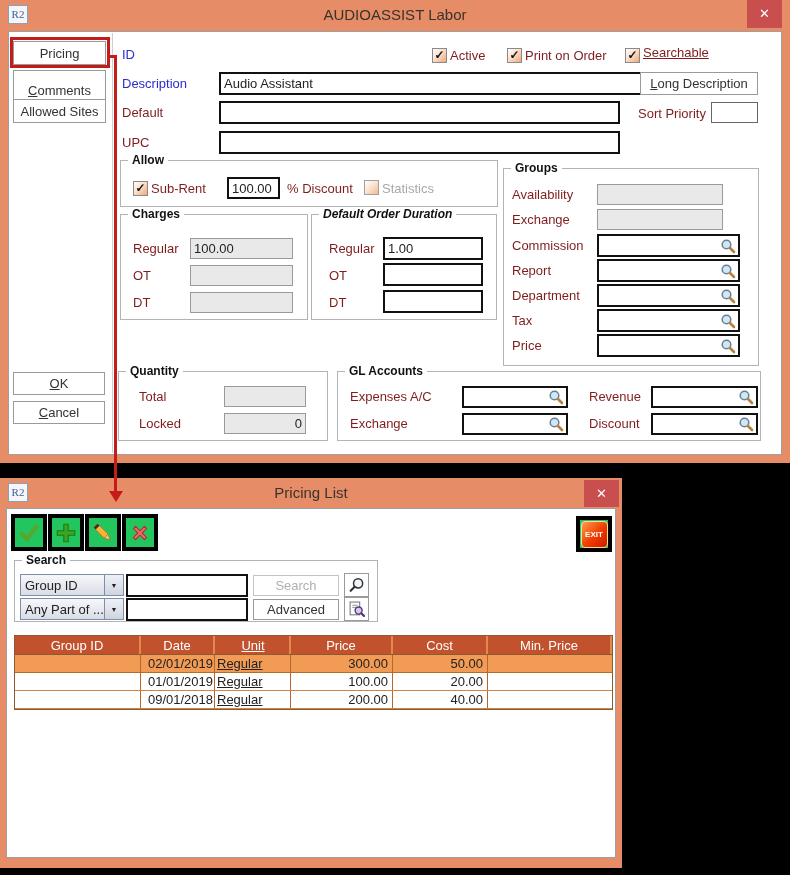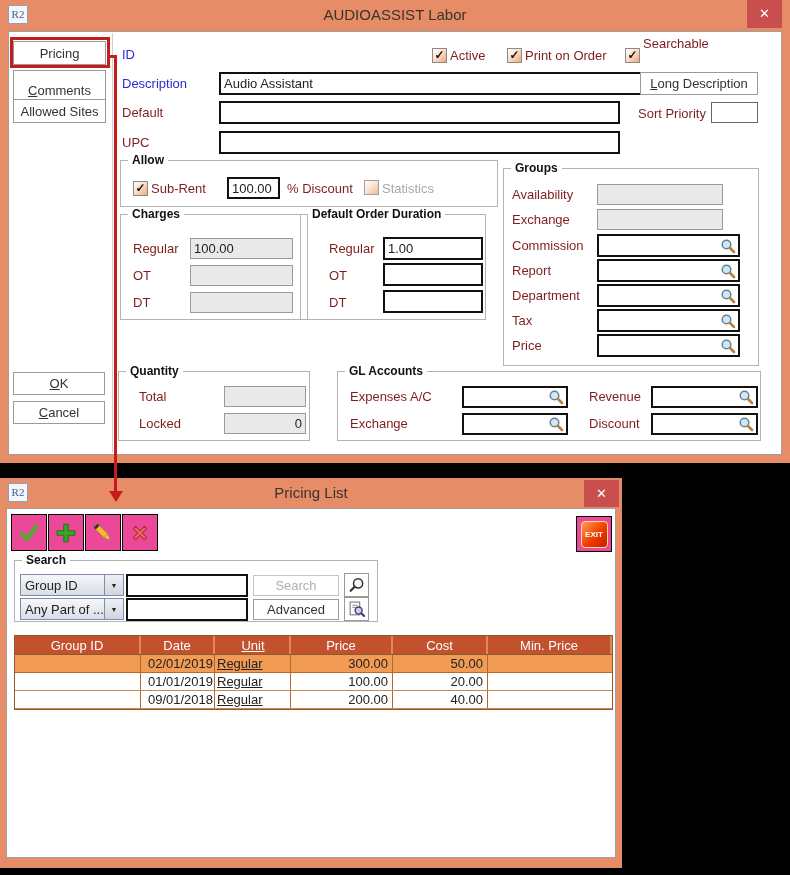--- a/index.html
+++ b/index.html
@@ -35,21 +35,21 @@
           font-weight:bold;font-size:12px;color:#111;white-space:nowrap;}
   .lookup svg{position:absolute;right:2px;top:50%;transform:translateY(-50%);}
   .popupicon{position:absolute;right:4px;top:3px;width:16px;height:16px;background:#8B1FA8;
              border-radius:4px;}
   .popupicon i{position:absolute;left:4px;top:4px;width:6px;height:6px;border:2px solid #fff;display:block;}
   .dd{position:absolute;height:22px;border:1px solid #7f8ea6;box-sizing:border-box;
       background:linear-gradient(#f6f7fa,#d9dde6);display:flex;align-items:stretch;}
   .dd .txt{flex:1;padding-left:4px;display:flex;align-items:center;white-space:nowrap;overflow:hidden;}
   .dd .arw{width:18px;border-left:1px solid #7f8ea6;background:linear-gradient(#eef1f6,#cfd5e0);
            display:flex;align-items:center;justify-content:center;font-size:7px;color:#222;}
-  .toolbtn{position:absolute;width:36px;height:37px;background:#ec4899;border:1px solid #000000;
+  .toolbtn{position:absolute;width:36px;height:37px;background:#22c55e;border:4px solid #000000;
            box-sizing:border-box;display:flex;align-items:center;justify-content:center;}
   .exit-inner{width:27px;height:27px;border-radius:4px;border:1px solid #ffd9a0;box-sizing:border-box;
               background:linear-gradient(135deg,#ff9d4d,#ef3b00 55%,#c81e00);
               color:#fff;font-size:8px;font-weight:bold;text-align:center;line-height:25px;letter-spacing:0px;}
   .tbl{position:absolute;border:1px solid #8a5a30;box-sizing:content-box;background:#fff;}
   .trow{display:flex;height:18px;box-sizing:border-box;border-bottom:1px solid #d08648;}
   .trow.hdr{height:19px;background:#C2512E;color:#fff;border-bottom:1px solid #8a5a30;}
   .trow.sel{background:#F29B55;border-bottom:1px solid #b86a28;}
   .tc{box-sizing:border-box;border-right:1px solid #b5672f;overflow:hidden;white-space:nowrap;
       display:flex;align-items:center;}
@@ -93,21 +93,21 @@
     <div class="btn" style="left:13px;top:401px;width:92px;height:23px;">
       <span><span></span><span class="accel">C</span><span>ancel</span></span>
     </div>
 
     <span class="lbl blue" style="left:122px;top:47px;">ID</span>
     <span class="cb" style="left:432px;top:48px;"><span>✓</span></span>
     <span class="lbl" style="left:450px;top:48px;">Active</span>
     <span class="cb" style="left:507px;top:48px;"><span>✓</span></span>
     <span class="lbl" style="left:525px;top:48px;">Print on Order</span>
     <span class="cb" style="left:625px;top:48px;"><span>✓</span></span>
-    <span class="lbl" style="left:643px;top:36px;">Searchable</span>
+    <span class="lbl" style="left:643px;top:45px;text-decoration:underline;">Searchable</span>
 
     <span class="lbl blue" style="left:122px;top:76px;">Description</span>
     <div class="field" style="left:219px;top:72px;width:455px;height:23px;">
       <span>Audio Assistant</span>
       <span class="popupicon">
           <i></i>
         </span>
     </div>
     <div class="btn" style="left:640px;top:72px;width:118px;height:23px;">
       <span><span></span><span class="accel">L</span><span>ong Description</span></span>
@@ -148,21 +148,21 @@
       </div>
     <span class="lbl" style="left:133px;top:268px;">OT</span>
     <div class="field gray" style="left:190px;top:265px;width:103px;height:21px;">
         <span></span>
       </div>
     <span class="lbl" style="left:133px;top:295px;">DT</span>
     <div class="field gray" style="left:190px;top:292px;width:103px;height:21px;">
         <span></span>
       </div>
 
-    <div class="gb" style="left:300px;top:214px;width:186px;height:106px;">
+    <div class="gb" style="left:311px;top:214px;width:186px;height:106px;font-style:italic;">
       <span class="lg">Default Order Duration</span>
     </div>
     <span class="lbl" style="left:329px;top:241px;">Regular</span>
     <div class="field" style="left:383px;top:237px;width:100px;height:23px;">
         <span>1.00</span>
       </div>
     <span class="lbl" style="left:329px;top:268px;">OT</span>
     <div class="field" style="left:383px;top:263px;width:100px;height:23px;">
         <span></span>
       </div>
@@ -208,21 +208,21 @@
         </svg>
     </div>
     <span class="lbl" style="left:512px;top:338px;">Price</span>
     <div class="field lookup" style="left:597px;top:334px;width:143px;height:23px;">
       <svg width="16" height="16" viewBox="0 0 16 16">
           <circle cx="6.5" cy="6.5" r="4.3" fill="#cfe8f7" stroke="#6a7f90" stroke-width="1.5"></circle>
           <line x1="10" y1="10" x2="14" y2="14" stroke="#b5813f" stroke-width="2.6" stroke-linecap="round"></line>
         </svg>
     </div>
 
-    <div class="gb" style="left:118px;top:371px;width:192px;height:70px;">
+    <div class="gb" style="left:118px;top:371px;width:210px;height:70px;">
       <span class="lg">Quantity</span>
     </div>
     <span class="lbl" style="left:139px;top:389px;">Total</span>
     <div class="field gray" style="left:224px;top:386px;width:82px;height:21px;">
         <span></span>
       </div>
     <span class="lbl" style="left:139px;top:416px;">Locked</span>
     <div class="field gray right" style="left:224px;top:413px;width:82px;height:21px;">
         <span>0</span>
       </div>

